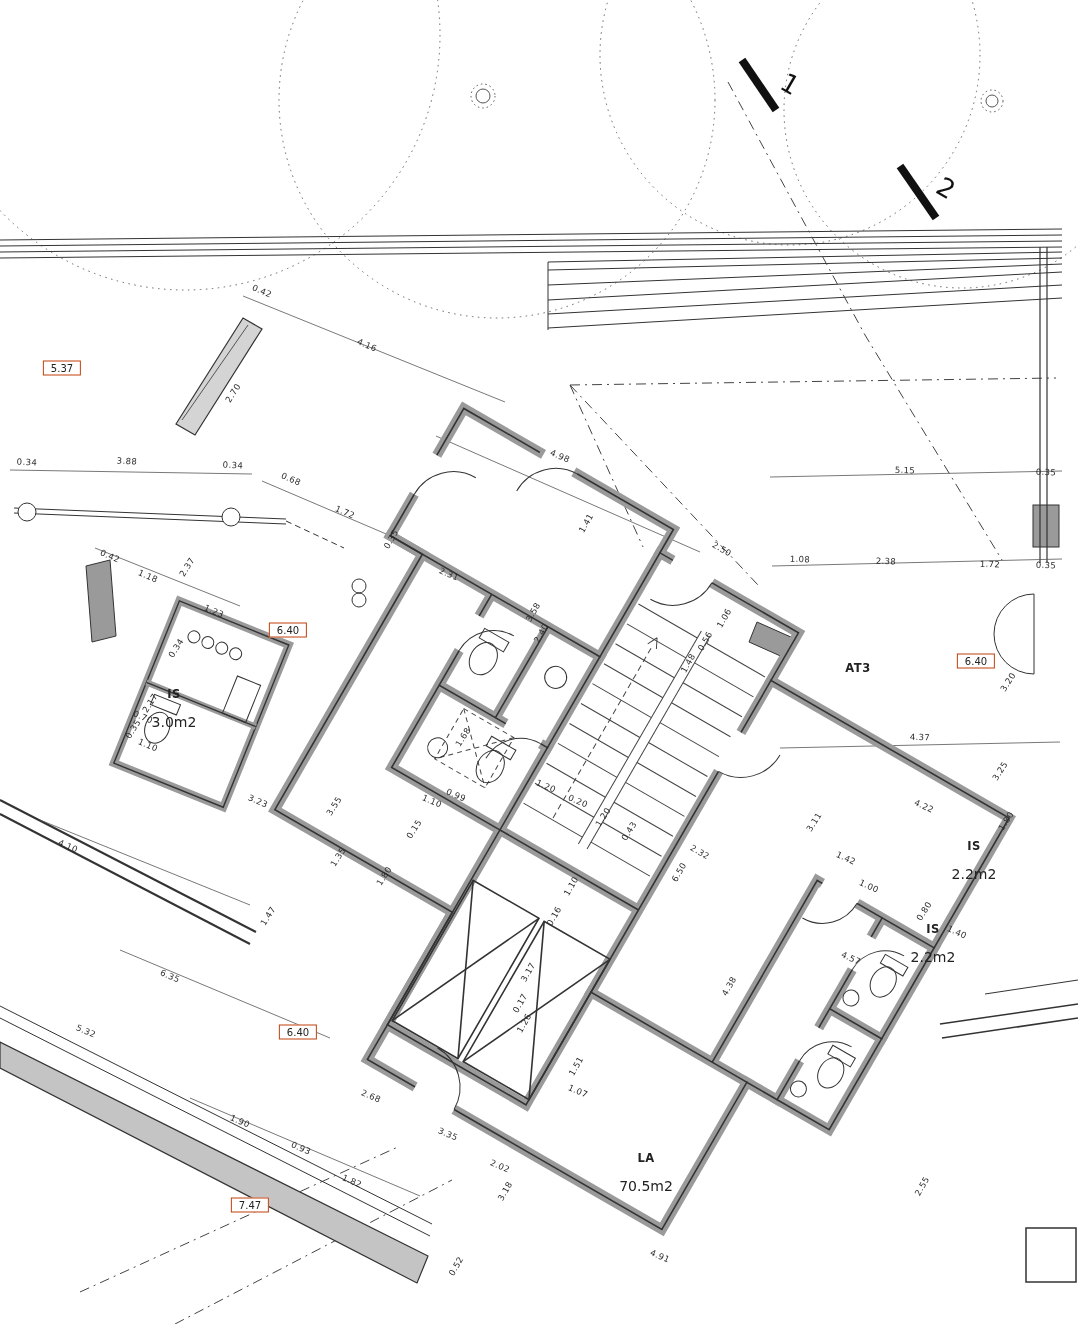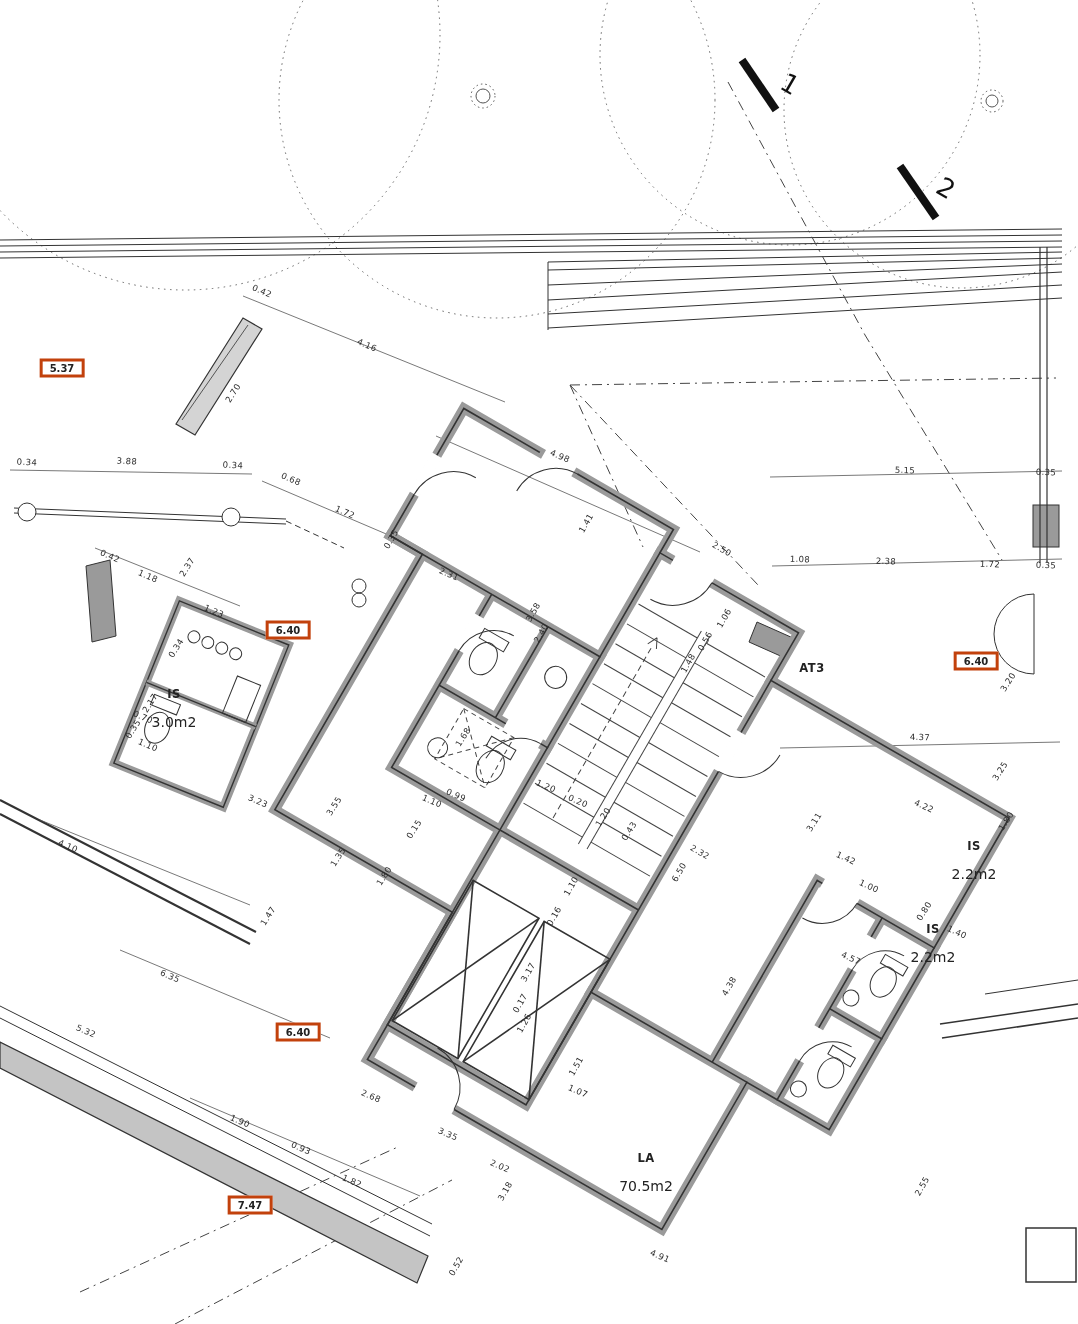--- a/index.html
+++ b/index.html
@@ -8,22 +8,22 @@
     background:#ffffff;overflow:hidden;
     font-family:"DejaVu Sans", sans-serif;
   }
   .stage svg{position:absolute;left:0;top:0;}
   .labels{position:absolute;left:0;top:0;width:100%;height:100%;}
   .dim{
     position:absolute;font-size:8.5px;color:#2b2b2b;white-space:nowrap;
     letter-spacing:.4px;transform-origin:center;
   }
   .boxed{
-    position:absolute;font-size:10px;color:#222;border:3px solid #c2410c;
-    background:#fff;padding:1px 7px;white-space:nowrap;font-weight:bold;
+    position:absolute;font-size:10px;color:#222;border:1px solid #c2410c;
+    background:#fff;padding:1px 7px;white-space:nowrap;
   }
   .room{position:absolute;text-align:center;color:#222;white-space:nowrap;}
   .room .rn{font-size:11.5px;font-weight:bold;letter-spacing:.5px;display:block;}
   .room .ra{font-size:14px;display:block;margin-top:13px;}
   .grid-mark{
     position:absolute;font-size:26px;color:#111;font-weight:400;
     transform-origin:center;white-space:nowrap;
   }
 </style>
 </head>
@@ -334,21 +334,21 @@
       <span class="dim" style="left: 448px; top: 1134px; transform: translate(-50%, -50%) rotate(23deg);">3.35</span>
       <span class="dim" style="left: 500px; top: 1166px; transform: translate(-50%, -50%) rotate(23deg);">2.02</span>
       <span class="dim" style="left: 505px; top: 1191px; transform: translate(-50%, -50%) rotate(-60deg);">3.18</span>
       <span class="dim" style="left: 660px; top: 1256px; transform: translate(-50%, -50%) rotate(23deg);">4.91</span>
       <span class="dim" style="left: 456px; top: 1266px; transform: translate(-50%, -50%) rotate(-60deg);">0.52</span>
       <span class="boxed" style="left: 62px; top: 368px; transform: translate(-50%, -50%) rotate(0deg);">5.37</span>
       <span class="boxed" style="left: 288px; top: 630px; transform: translate(-50%, -50%) rotate(0deg);">6.40</span>
       <span class="boxed" style="left: 976px; top: 661px; transform: translate(-50%, -50%) rotate(0deg);">6.40</span>
       <span class="boxed" style="left: 298px; top: 1032px; transform: translate(-50%, -50%) rotate(0deg);">6.40</span>
       <span class="boxed" style="left: 250px; top: 1205px; transform: translate(-50%, -50%) rotate(0deg);">7.47</span>
-      <div class="room" style="left: 812px; top: 668px; transform: translate(-50%, -50%) rotate(0deg);">
+      <div class="room" style="left: 858px; top: 668px; transform: translate(-50%, -50%) rotate(0deg);">
         <span class="rn">AT3</span>
       </div>
       <div class="room" style="left: 174px; top: 708px; transform: translate(-50%, -50%) rotate(0deg);">
         <span class="rn">IS</span>
         <span class="ra">3.0m2</span>
       </div>
       <div class="room" style="left: 974px; top: 860px; transform: translate(-50%, -50%) rotate(0deg);">
         <span class="rn">IS</span>
         <span class="ra">2.2m2</span>
       </div>

